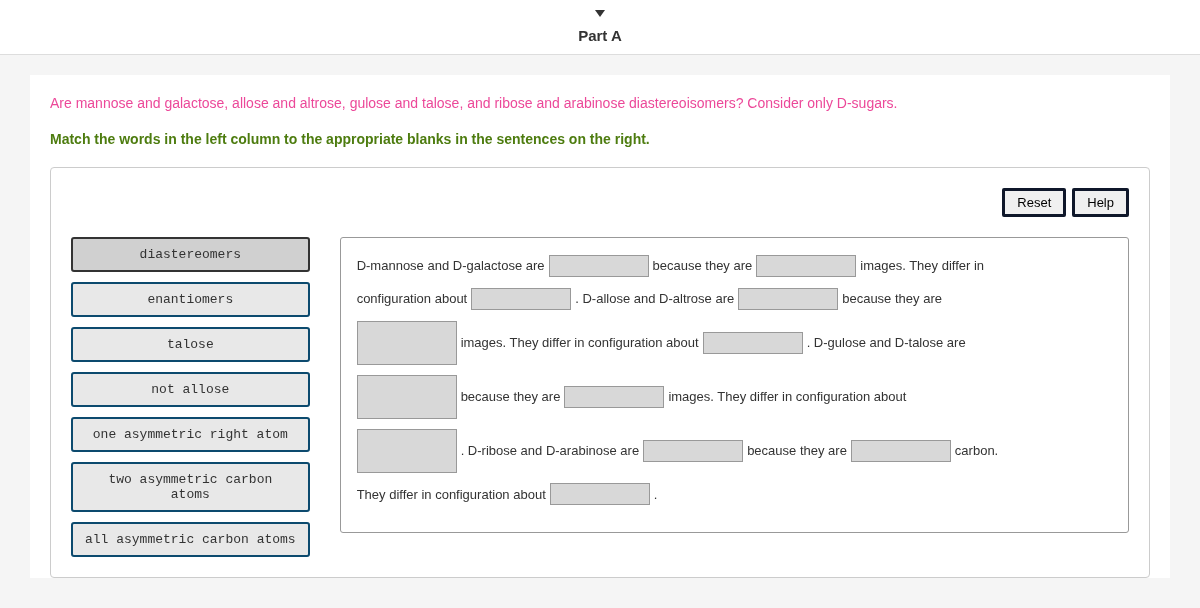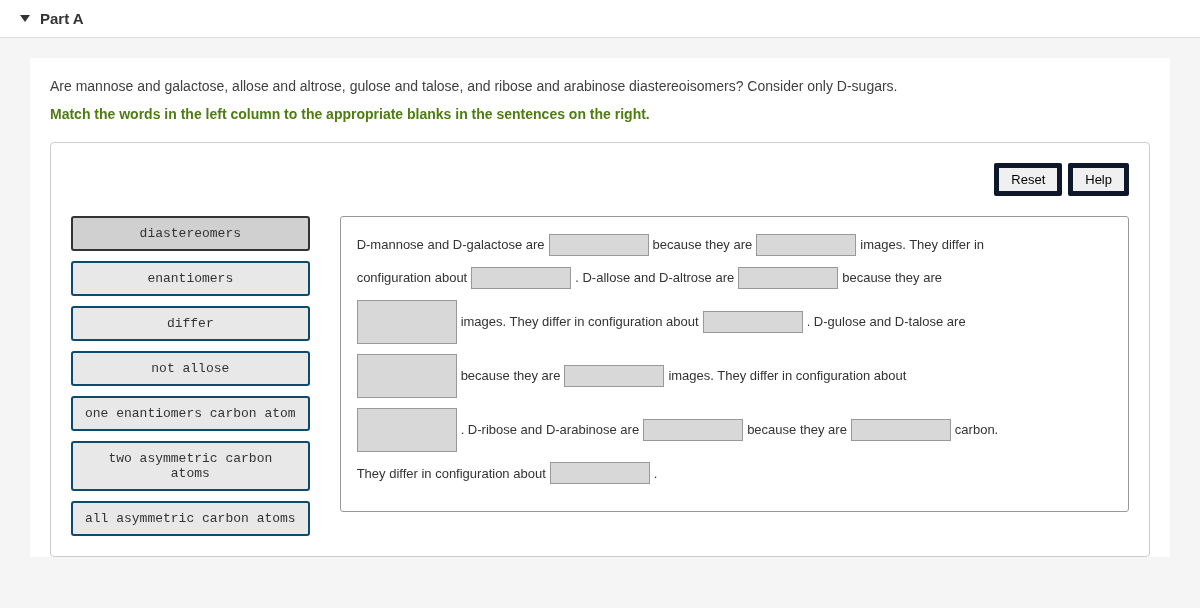--- a/index.html
+++ b/index.html
@@ -9,42 +9,43 @@
       background: #f5f5f5;
       color: #333;
     }
     .header-bar {
       background: #fff;
       border-bottom: 1px solid #ddd;
       padding: 10px 20px;
       display: flex;
       align-items: center;
       gap: 10px;
+      flex-direction: column;
     }
     .chevron-down {
       width: 0; height: 0;
       border-left: 5px solid transparent;
       border-right: 5px solid transparent;
       border-top: 7px solid #333;
       display: inline-block;
     }
     .part-label {
       font-weight: bold;
       font-size: 15px;
     }
     .main-content {
       background: #fff;
       margin: 20px 30px;
       padding: 20px 0 0 0;
     }
     .question-text {
       padding: 0 20px;
       font-size: 14px;
-      color: #404040;
-      margin-bottom: 12px;
+      color: #ec4899;
+      margin-bottom: 20px;
     }
     .instruction-text {
       padding: 0 20px;
       font-size: 14px;
       font-weight: bold;
       color: #4d7c0f;
       margin-bottom: 20px;
     }
     .exercise-container {
       border: 1px solid #ccc;
@@ -54,21 +55,21 @@
       background: #fff;
       position: relative;
     }
     .top-buttons {
       display: flex;
       justify-content: flex-end;
       gap: 6px;
       margin-bottom: 20px;
     }
     .btn {
-      border: 5px solid #0f172a;
+      border: 3px solid #0f172a;
       background: #f0f0f0;
       padding: 4px 12px;
       font-size: 13px;
       cursor: pointer;
       border-radius: 2px;
     }
     .exercise-body {
       display: flex;
       gap: 30px;
       align-items: flex-start;
@@ -139,23 +140,23 @@
     <div class="top-buttons">
       <button class="btn">Reset</button>
       <button class="btn">Help</button>
     </div>
 
     <div class="exercise-body">
 
       <div class="left-column">
         <div class="draggable-item selected">diastereomers</div>
         <div class="draggable-item">enantiomers</div>
-        <div class="draggable-item">differ</div>
+        <div class="draggable-item">talose</div>
         <div class="draggable-item">not allose</div>
-        <div class="draggable-item">one enantiomers carbon atom</div>
+        <div class="draggable-item">one asymmetric right atom</div>
         <div class="draggable-item">two asymmetric carbon<br>atoms</div>
         <div class="draggable-item">all asymmetric carbon atoms</div>
       </div>
 
       <div class="right-column">
 
         <div class="sentence-line">
           <span>D-mannose and D-galactose are</span>
           <span class="blank-box"></span>
           <span>because they are</span>

